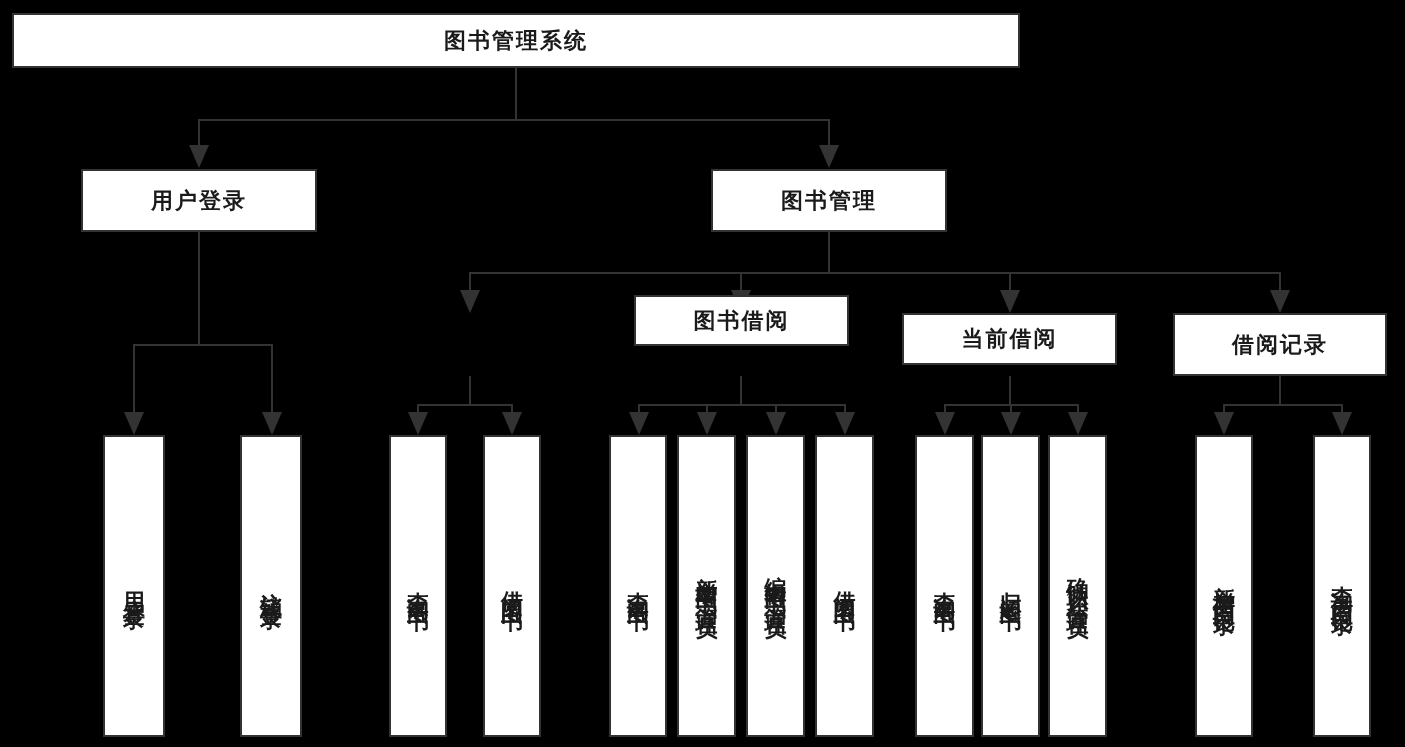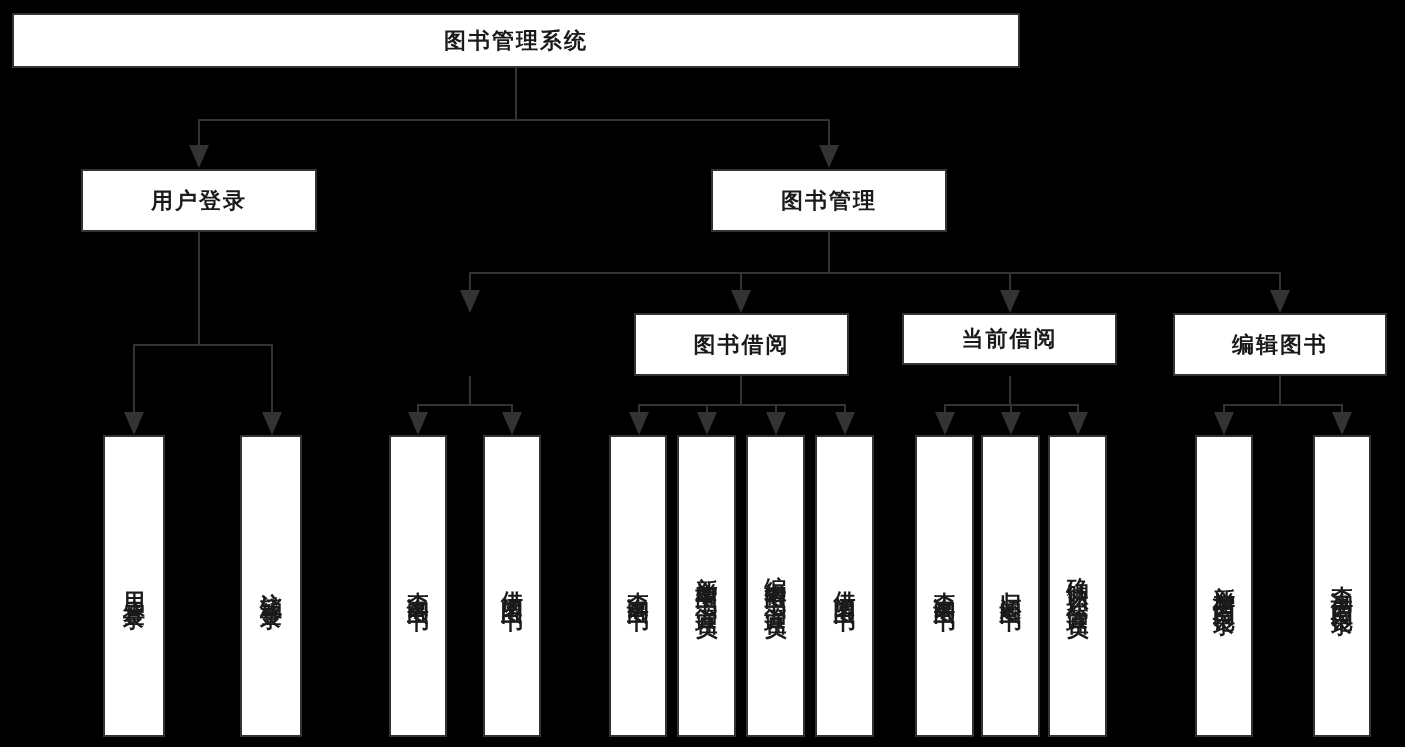--- a/index.html
+++ b/index.html
@@ -90,28 +90,28 @@
   <div class="line-h" style="left:469px; top:272px; width:812px;"></div>
   <div class="line-v" style="left:469px; top:272px; height:20px;"></div>
   <div class="arrow" style="left:460px; top:290px;"></div>
   <div class="line-v" style="left:740px; top:272px; height:20px;"></div>
   <div class="arrow" style="left:731px; top:290px;"></div>
   <div class="line-v" style="left:1009px; top:272px; height:20px;"></div>
   <div class="arrow" style="left:1000px; top:290px;"></div>
   <div class="line-v" style="left:1279px; top:272px; height:20px;"></div>
   <div class="arrow" style="left:1270px; top:290px;"></div>
 
-  <div class="box" style="left:634px; top:313px; width:215px; height:63px;">
+  <div class="box" style="left:634px; top:295px; width:215px; height:51px;">
     <span class="hlabel">图书借阅</span>
   </div>
   <div class="box" style="left:902px; top:313px; width:215px; height:52px;">
     <span class="hlabel">当前借阅</span>
   </div>
   <div class="box" style="left:1173px; top:313px; width:214px; height:63px;">
-    <span class="hlabel">编辑图书</span>
+    <span class="hlabel">借阅记录</span>
   </div>
 
   <div class="line-v" style="left:469px; top:376px; height:30px;"></div>
   <div class="line-h" style="left:417px; top:404px; width:96px;"></div>
   <div class="line-v" style="left:417px; top:404px; height:10px;"></div>
   <div class="arrow" style="left:408px; top:412px;"></div>
   <div class="line-v" style="left:511px; top:404px; height:10px;"></div>
   <div class="arrow" style="left:502px; top:412px;"></div>
 
   <div class="line-v" style="left:740px; top:376px; height:30px;"></div>

